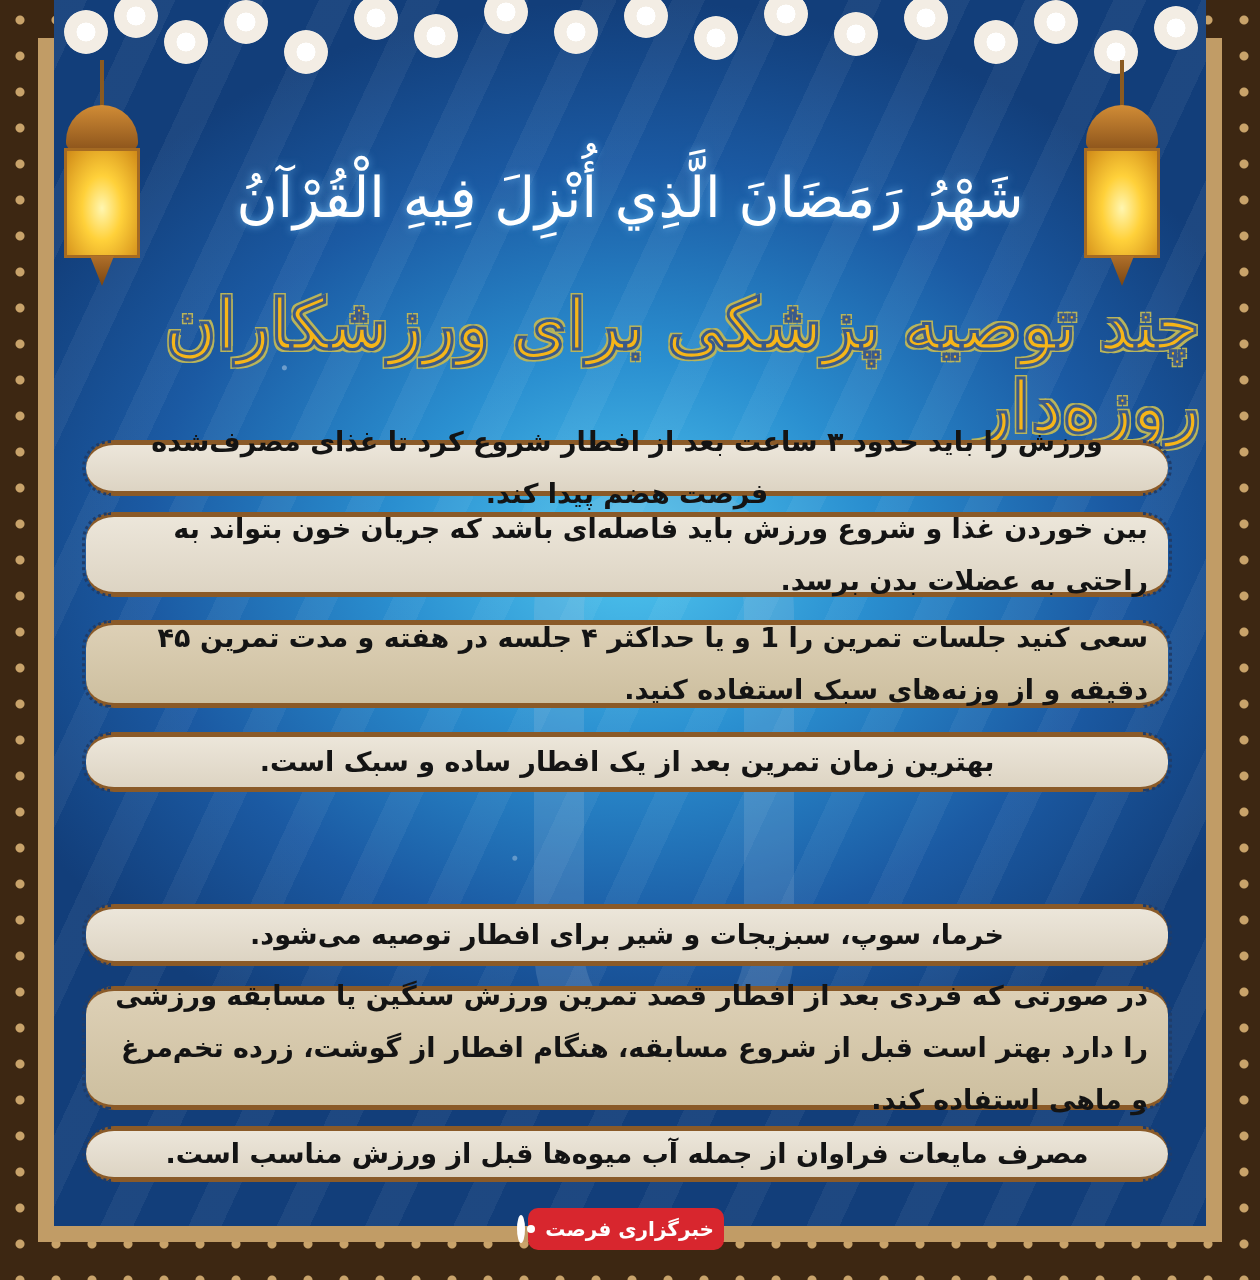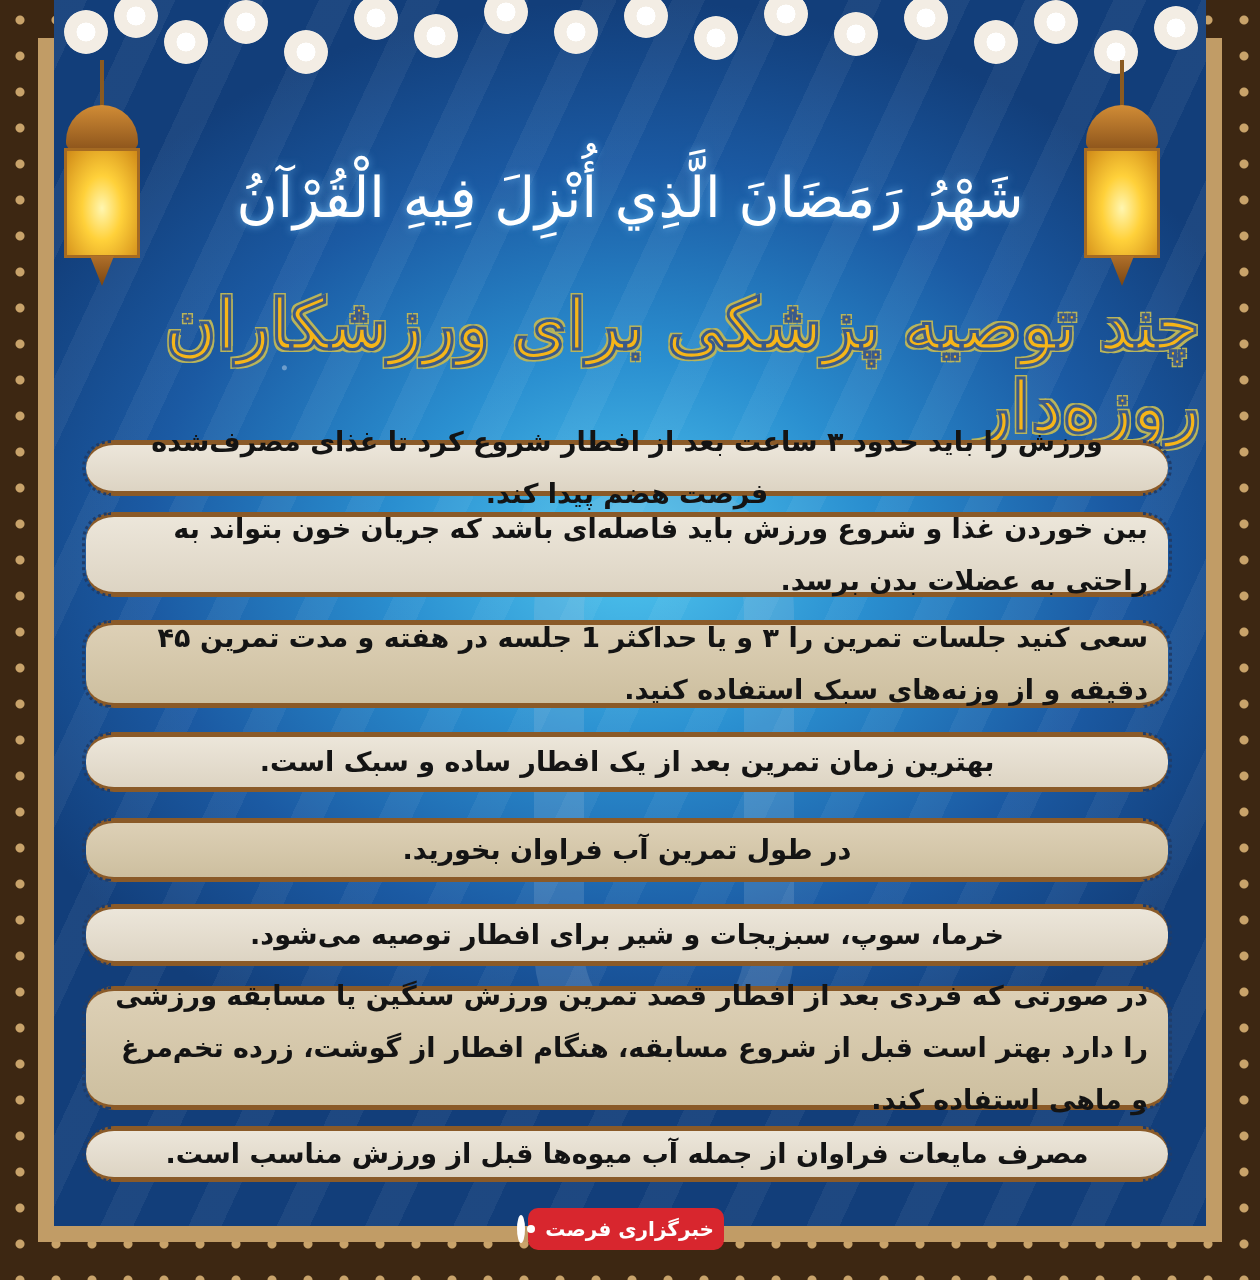--- a/index.html
+++ b/index.html
@@ -115,27 +115,24 @@
   <div class="headline">چند توصیه پزشکی برای ورزشکاران روزه‌دار</div>
 
   <div class="cards">
     <div class="card center" style="top:440px;height:56px">
       <span>ورزش را باید حدود ۳ ساعت بعد از افطار شروع کرد تا غذای مصرف‌شده فرصت هضم پیدا کند.</span>
     </div>
     <div class="card" style="top:512px;height:85px">
       <span>بین خوردن غذا و شروع ورزش باید فاصله‌ای باشد که جریان خون بتواند به راحتی به عضلات بدن برسد.</span>
     </div>
     <div class="card tan" style="top:620px;height:88px">
-      <span>سعی کنید جلسات تمرین را ۳ و یا حداکثر 1 جلسه در هفته و مدت تمرین ۴۵ دقیقه و از وزنه‌های سبک استفاده کنید.</span>
+      <span>سعی کنید جلسات تمرین را 1 و یا حداکثر ۴ جلسه در هفته و مدت تمرین ۴۵ دقیقه و از وزنه‌های سبک استفاده کنید.</span>
     </div>
     <div class="card center" style="top:732px;height:60px">
       <span>بهترین زمان تمرین بعد از یک افطار ساده و سبک است.</span>
-    </div>
-    <div class="card center tan" style="top:818px;height:64px">
-      <span>در طول تمرین آب فراوان بخورید.</span>
     </div>
     <div class="card tan" style="top:986px;height:124px">
       <span>در صورتی که فردی بعد از افطار قصد تمرین ورزش سنگین یا مسابقه ورزشی را دارد بهتر است قبل از شروع مسابقه، هنگام افطار از گوشت، زرده تخم‌مرغ و ماهی استفاده کند.</span>
     </div>
     <div class="card center" style="top:904px;height:62px">
       <span>خرما، سوپ، سبزیجات و شیر برای افطار توصیه می‌شود.</span>
     </div>
     <div class="card center" style="top:1126px;height:56px">
       <span>مصرف مایعات فراوان از جمله آب میوه‌ها قبل از ورزش مناسب است.</span>
     </div>

